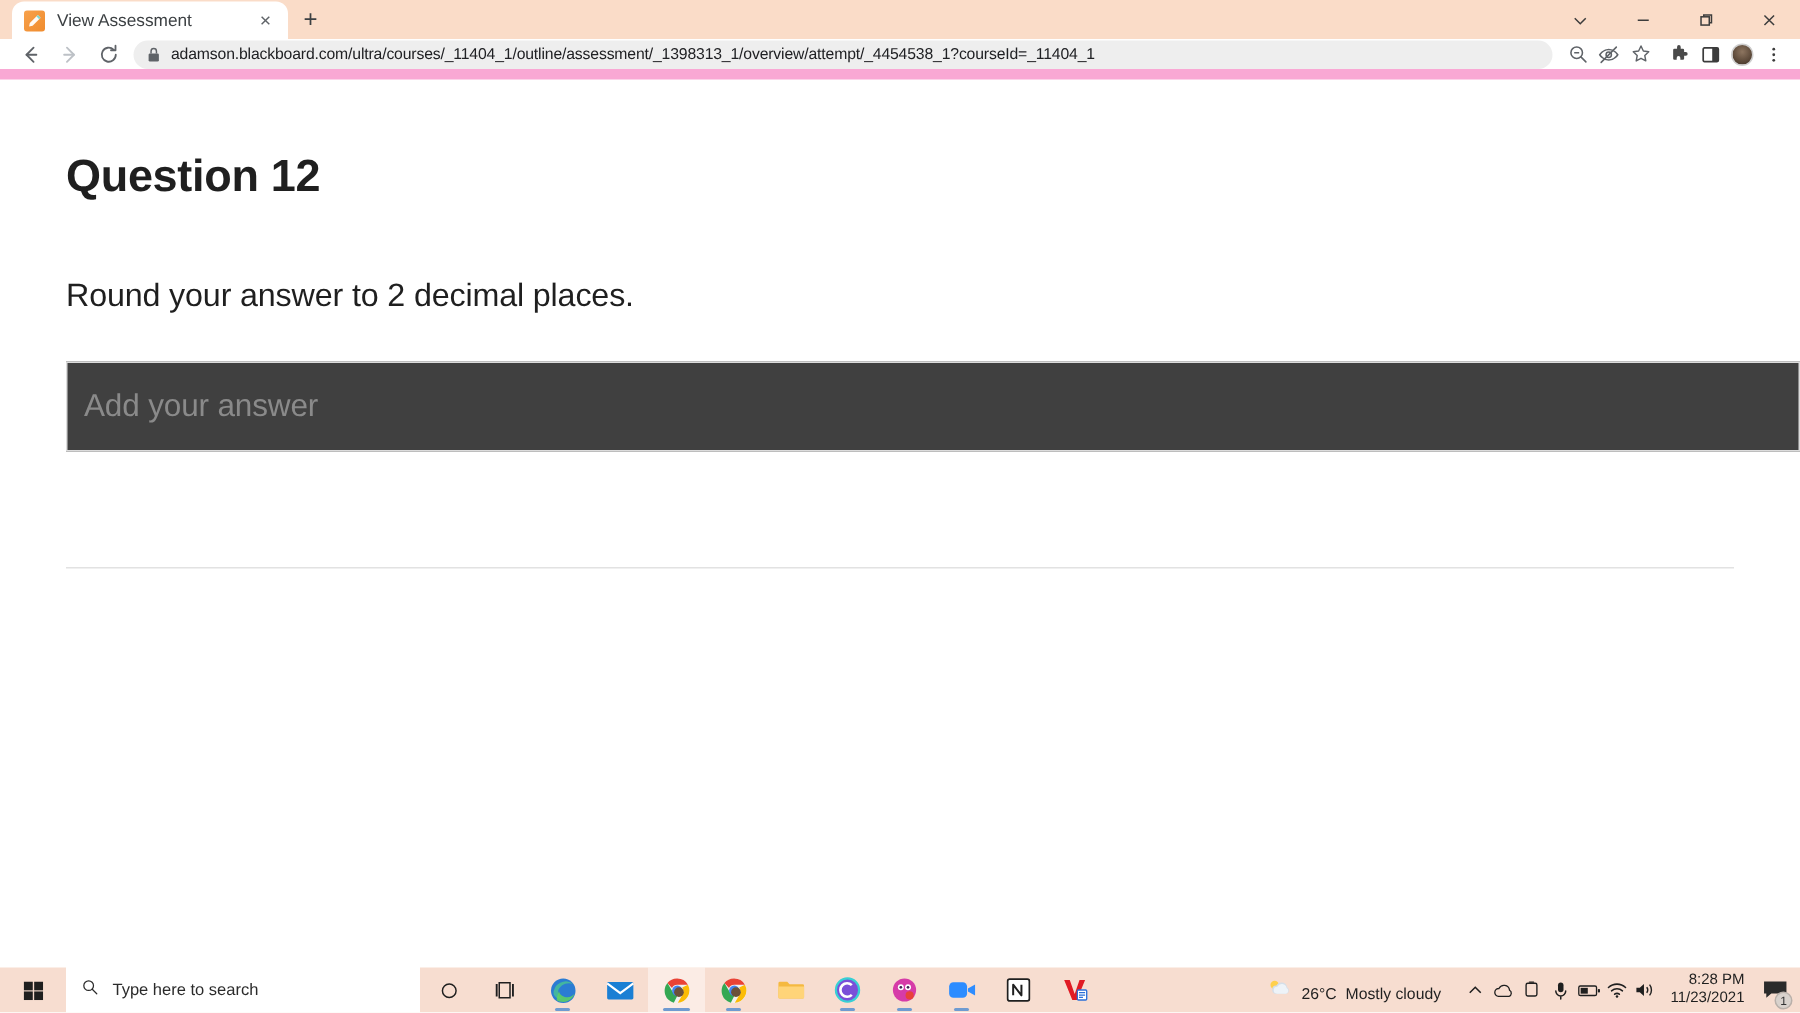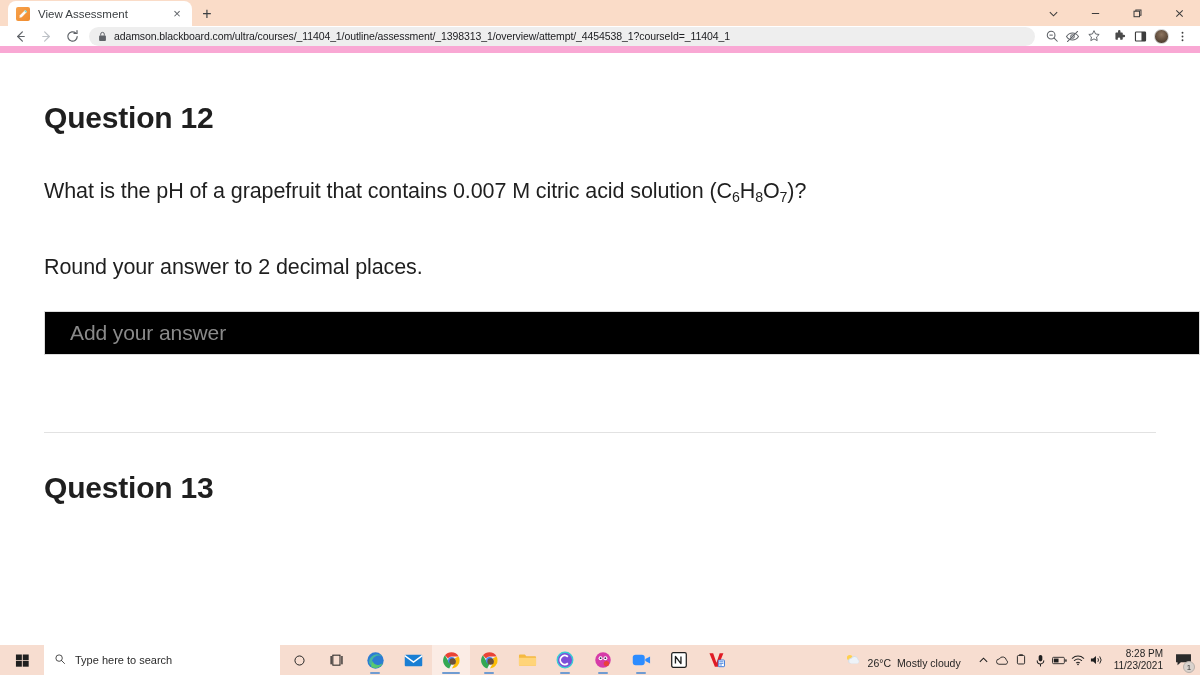--- a/index.html
+++ b/index.html
@@ -158,25 +158,25 @@
   .q-round {
     font-size: 21.5px;
     color: #1f1f1f;
     margin-top: 50px;
     letter-spacing: -0.1px;
   }
 
   .answer-box {
     margin-top: 31px;
     margin-right: 0;
-    height: 44px;
+    height: 60px;
     border: 1px solid #dcdcdc;
-    background: #000000;
-    display: flex; align-items: center;
-    padding-left: 25px;
+    background: #404040;
+    display: flex; align-items: center;
+    padding-left: 11px;
   }
   .answer-placeholder {
     font-size: 21px;
     color: #8a8a8a;
     letter-spacing: -0.1px;
   }
 
   .divider {
     margin-top: 77px;
     margin-right: 44px;
@@ -384,33 +384,31 @@
           </svg>
       </div>
     </div>
   </div>
 
   <div class="page">
     <div class="content">
 
       <div class="q-title">Question 12</div>
 
-      <div class="q-body"><span>What is the pH of a grapefruit that contains 0.007 M citric acid solution (C</span><sub>6</sub><span>H</span><sub>8</sub><span>O</span><sub>7</sub><span>)?</span></div>
 
 
 
       <div class="q-round">Round your answer to 2 decimal places.</div>
 
       <div class="answer-box">
         <span class="answer-placeholder">Add your answer</span>
       </div>
 
       <div class="divider"></div>
 
-      <div class="q-next">Question 13</div>
     </div>
   </div>
 
   <div class="taskbar">
     <div class="start">
       <svg width="15" height="15" viewBox="0 0 16 16">
         <rect x="1" y="1.6" width="6.3" height="6.1" fill="#1f1f1f"></rect>
         <rect x="8.3" y="1.6" width="6.3" height="6.1" fill="#1f1f1f"></rect>
         <rect x="1" y="8.5" width="6.3" height="6.1" fill="#1f1f1f"></rect>
         <rect x="8.3" y="8.5" width="6.3" height="6.1" fill="#1f1f1f"></rect>

